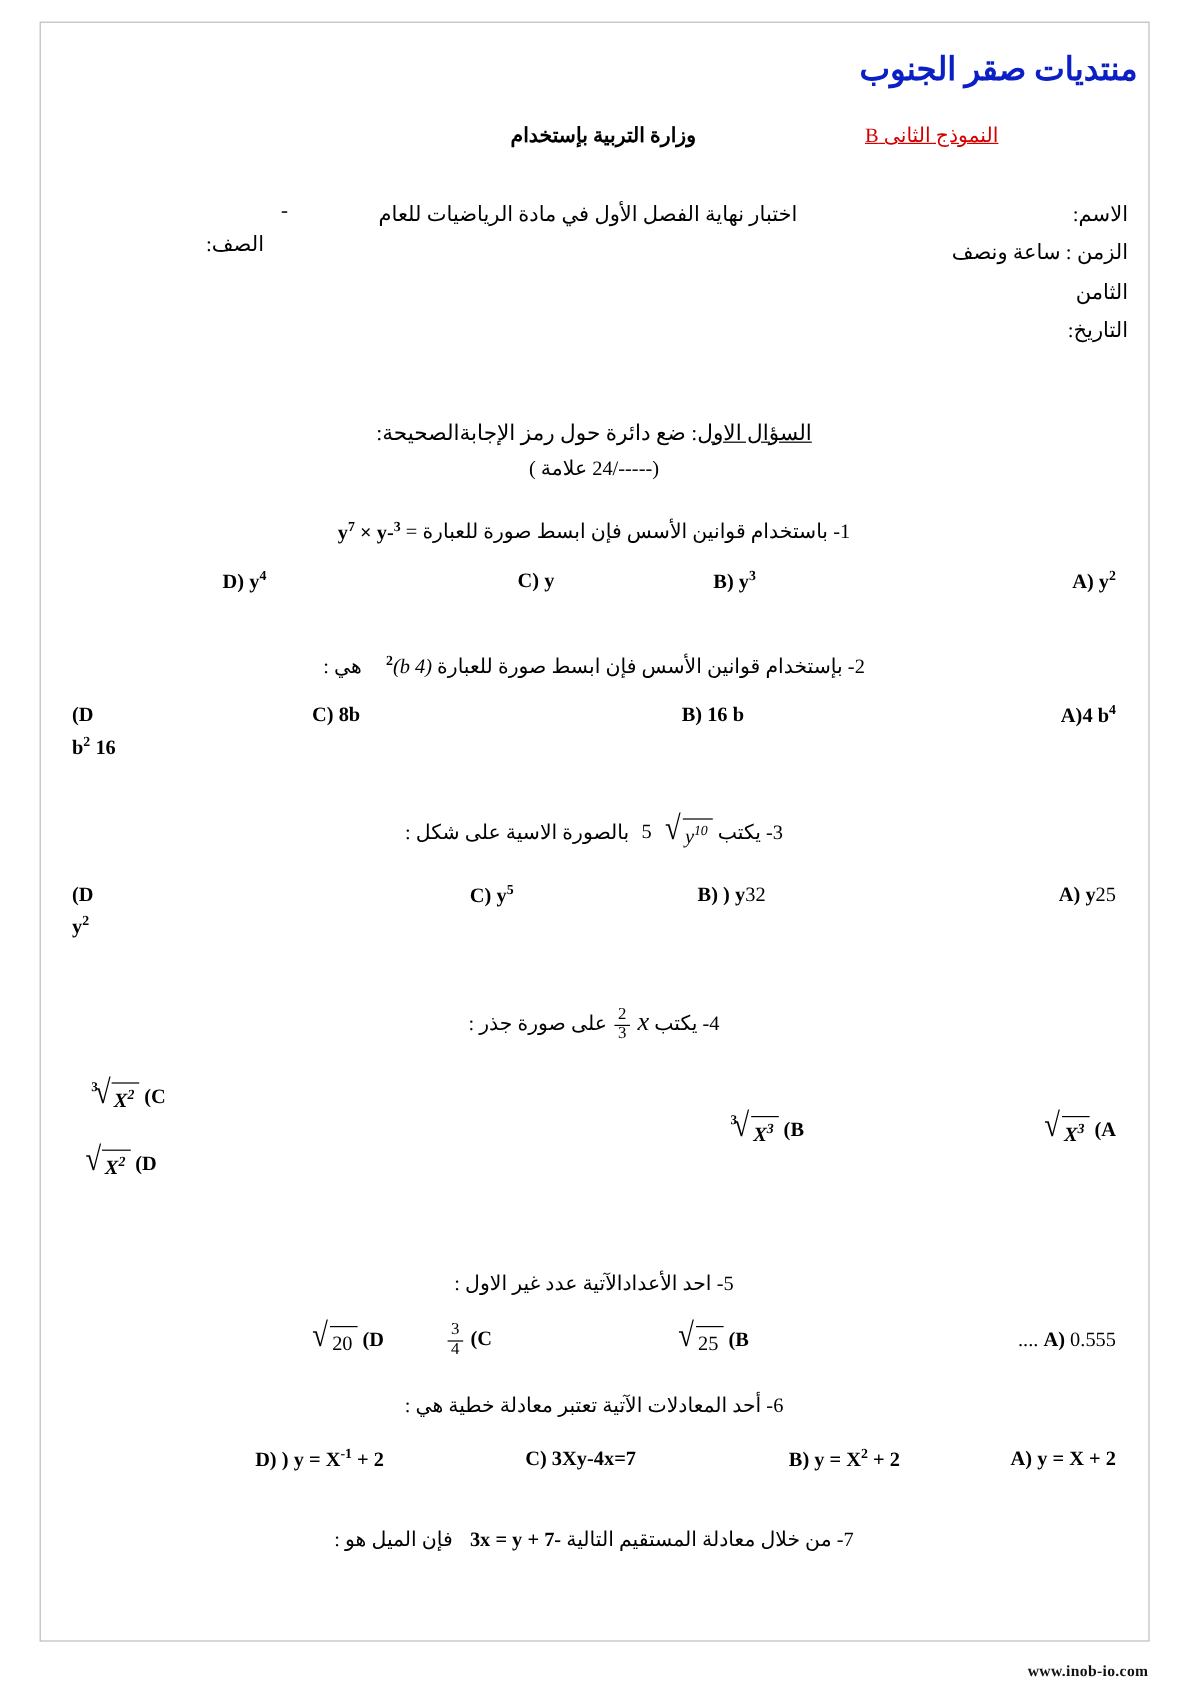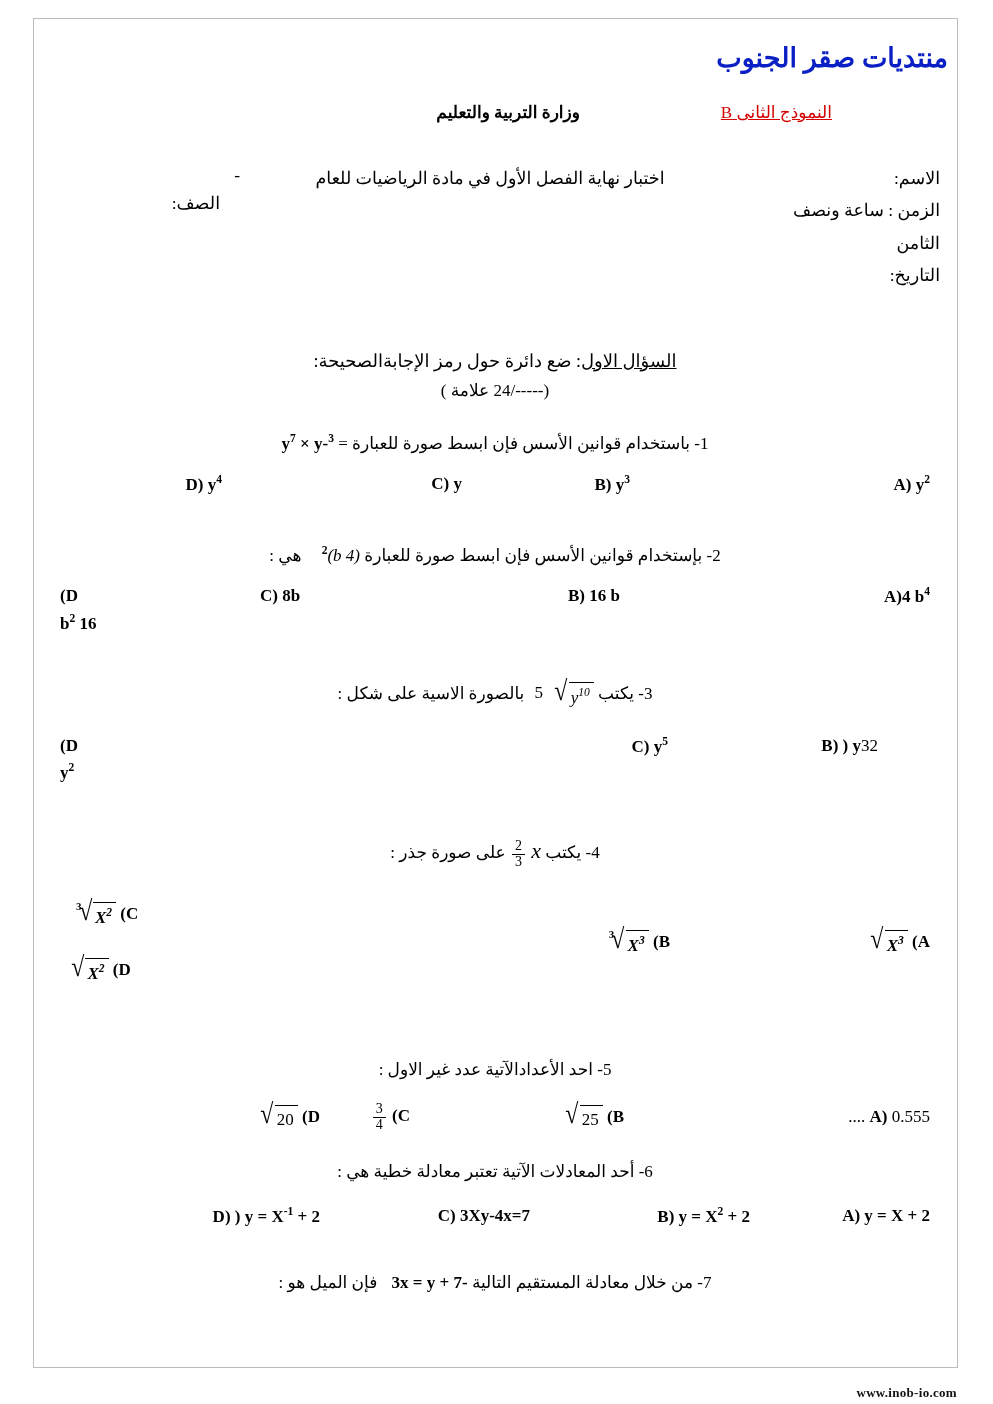--- a/index.html
+++ b/index.html
@@ -198,21 +198,21 @@
   <div class="site-title">منتديات صقر الجنوب</div>
 
   <div class="frame">
     <div class="watermark">www.inob-io.com</div>
   </div>
 
   <div class="content">
 
     <div class="hdr-row">
       <div class="model-label">النموذج الثانى  B</div>
-      <div class="ministry">وزارة التربية والتعليم</div>
+      <div class="ministry">وزارة التربية بإستخدام</div>
     </div>
 
     <div class="info-block">
       <div class="info-right">
         <div>الاسم:</div>
         <div>الزمن : ساعة ونصف</div>
         <div>الثامن</div>
         <div>التاريخ:</div>
       </div>
       <div class="exam-title">اختبار نهاية الفصل الأول في مادة الرياضيات للعام</div>
@@ -290,20 +290,24 @@
         <span>3-</span>
         <span>يكتب</span>
         <span class="rad">
           <span class="sign">√</span>
           <span class="body"><span>y</span><sup>10</sup></span>
         </span>
         <span style="padding:0 6px;">5</span>
         <span>بالصورة الاسية على شكل :</span>
       </div>
       <div class="choices" style="padding:0 10px;margin-top:22px;">
+        <div class="ch" style="width:240px;text-align:right;">
+          <span>A)</span>
+          <span>y</span><span style="font-weight:normal">25</span>
+        </div>
         <div class="ch" style="width:180px;text-align:right;padding-right:52px;">
           <span>B)</span>
           <span>) y</span><span style="font-weight:normal">32</span>
         </div>
         <div class="ch" style="width:160px;text-align:right;padding-right:30px;">
           <span>C)</span>
           <span>y</span><sup>5</sup>
         </div>
         <div class="ch" style="flex:1;text-align:left;">
           <div style="text-align:left;">

